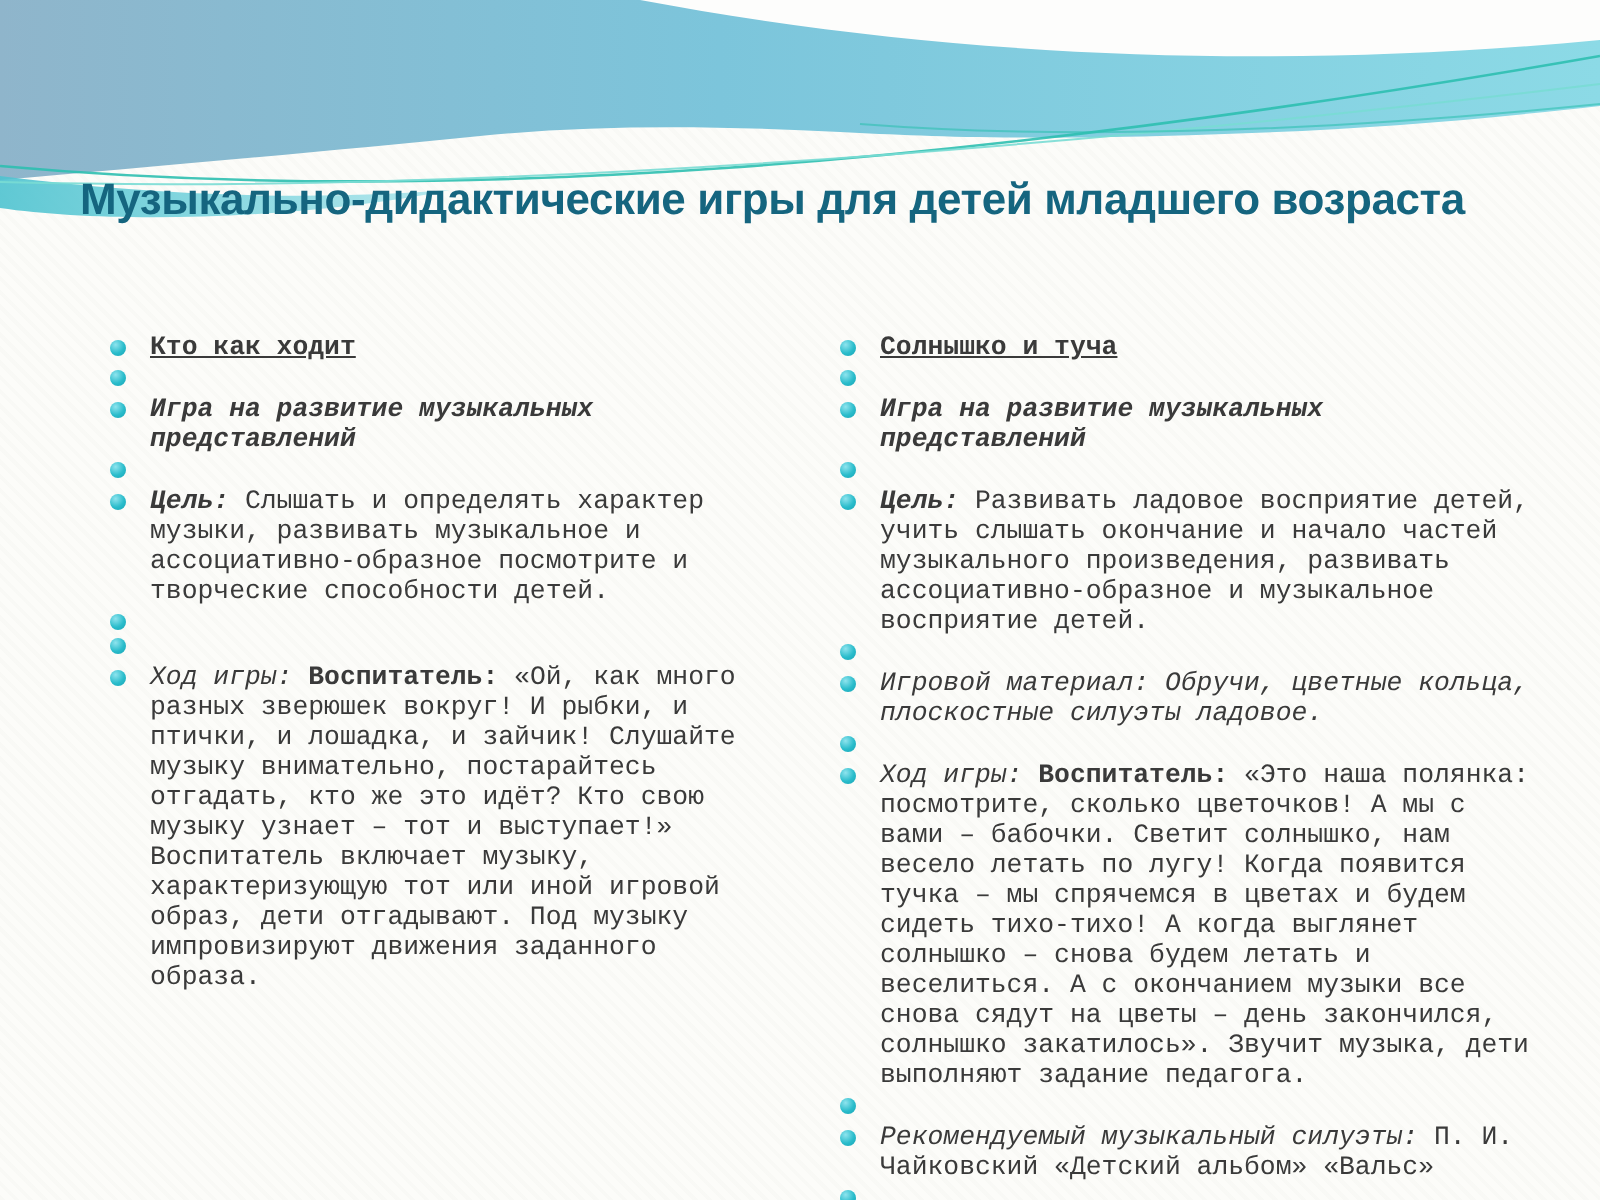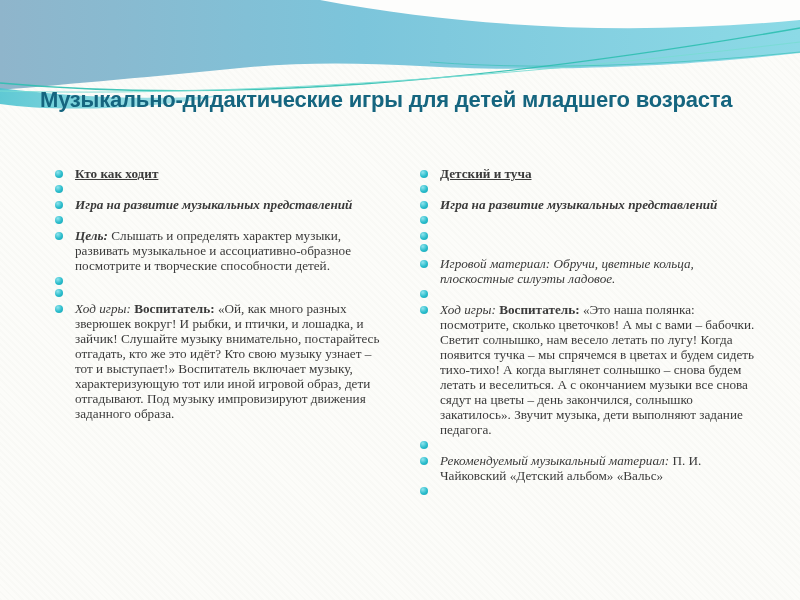--- a/index.html
+++ b/index.html
@@ -17,21 +17,21 @@
     font-family:"Liberation Sans", sans-serif;
     font-weight:bold; font-size:22px; line-height:28px;
     letter-spacing:-0.2px; white-space:nowrap;
     color:#15657F;
     margin-top:28px;
   }
   .columns {
     position:absolute; top:166px; left:40px; width:736px;
     display:flex; align-items:flex-start;
   }
-  .col { box-sizing:border-box; }
+  .col { box-sizing:border-box;font-family:Liberation Mono, monospace; }
   .col-left  { width:352px; margin-right:13px; }
   .col-right { width:371px; }
   .item { display:flex; align-items:flex-start; margin-bottom:4px; }
   .item.blank { height:8px; }
   .bullet {
     flex:none; width:8px; height:8px; border-radius:50%;
     margin:4px 0 0 15px;
     background:radial-gradient(circle at 35% 30%, #8FE4EE 0%, #2ABCCB 55%, #17A3B4 100%);
   }
   .item.blank .bullet { margin-top:0; }
@@ -100,55 +100,56 @@
           <span class="bullet"></span>
         </div>
         <div class="item">
           <span class="bullet"></span>
           <div class="text"><span class="i">Ход игры: </span><span class="b">Воспитатель: </span><span>«Ой, как много разных зверюшек вокруг! И рыбки, и птички, и лошадка, и зайчик! Слушайте музыку внимательно, постарайтесь отгадать, кто же это идёт? Кто свою музыку узнает – тот и выступает!» Воспитатель включает музыку, характеризующую тот или иной игровой образ, дети отгадывают. Под музыку импровизируют движения заданного образа.</span></div>
         </div>
       </div>
     <div class="col col-right">
         <div class="item">
           <span class="bullet"></span>
-          <div class="text"><span class="b u">Детский и туча</span></div>
+          <div class="text"><span class="b u">Солнышко и туча</span></div>
         </div>
         <div class="item blank">
           <span class="bullet"></span>
         </div>
         <div class="item">
           <span class="bullet"></span>
           <div class="text"><span class="b i">Игра на развитие музыкальных представлений</span></div>
         </div>
         <div class="item blank">
           <span class="bullet"></span>
         </div>
         <div class="item">
           <span class="bullet"></span>
+          <div class="text"><span class="b i">Цель: </span><span>Развивать ладовое восприятие детей, учить слышать окончание и начало частей музыкального произведения, развивать ассоциативно-образное и музыкальное восприятие детей.</span></div>
         </div>
         <div class="item blank">
           <span class="bullet"></span>
         </div>
         <div class="item">
           <span class="bullet"></span>
           <div class="text"><span class="i">Игровой материал: Обручи, цветные кольца, плоскостные силуэты ладовое.</span></div>
         </div>
         <div class="item blank">
           <span class="bullet"></span>
         </div>
         <div class="item">
           <span class="bullet"></span>
           <div class="text"><span class="i">Ход игры: </span><span class="b">Воспитатель: </span><span>«Это наша полянка: посмотрите, сколько цветочков! А мы с вами – бабочки. Светит солнышко, нам весело летать по лугу! Когда появится тучка – мы спрячемся в цветах и будем сидеть тихо-тихо! А когда выглянет солнышко – снова будем летать и веселиться. А с окончанием музыки все снова сядут на цветы – день закончился, солнышко закатилось». Звучит музыка, дети выполняют задание педагога.</span></div>
         </div>
         <div class="item blank">
           <span class="bullet"></span>
         </div>
         <div class="item">
           <span class="bullet"></span>
-          <div class="text"><span class="i">Рекомендуемый музыкальный материал: </span><span>П. И. Чайковский «Детский альбом» «Вальс»</span></div>
+          <div class="text"><span class="i">Рекомендуемый музыкальный силуэты: </span><span>П. И. Чайковский «Детский альбом» «Вальс»</span></div>
         </div>
         <div class="item blank">
           <span class="bullet"></span>
         </div>
       </div>
   </div>
 
 </div>
 
 </body></html>

